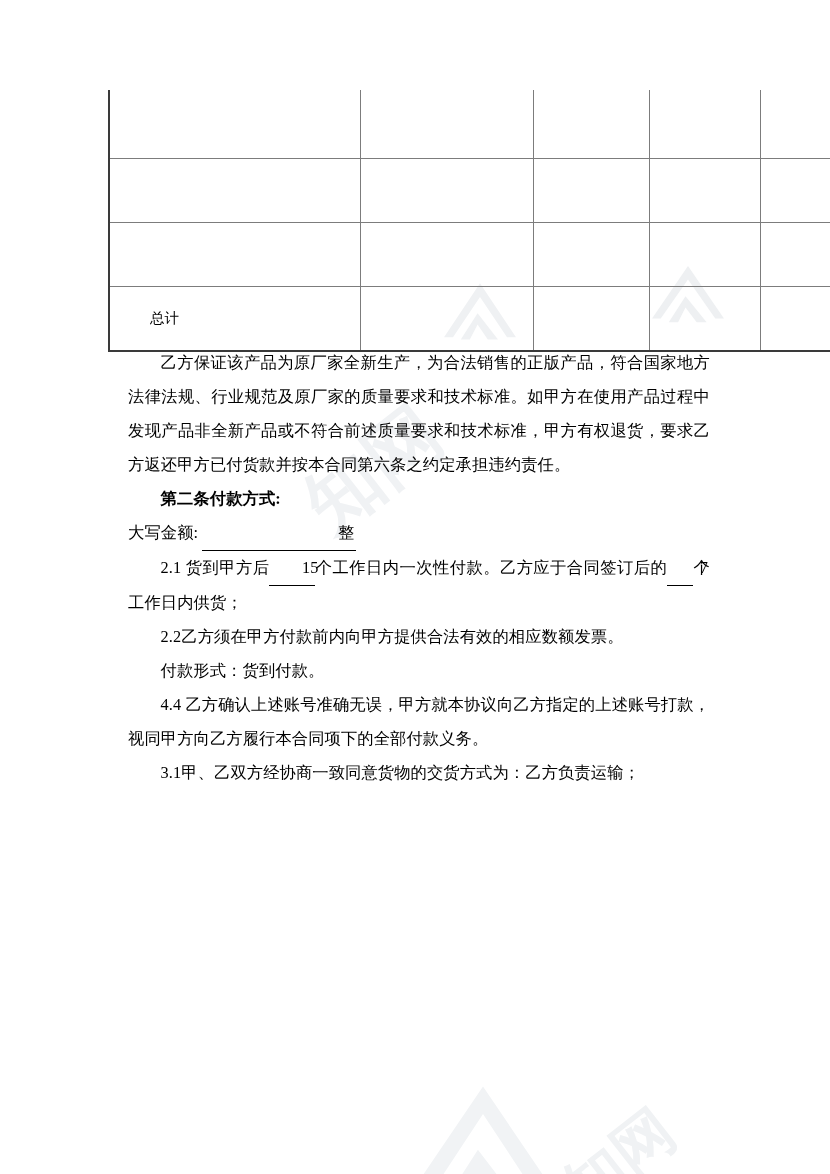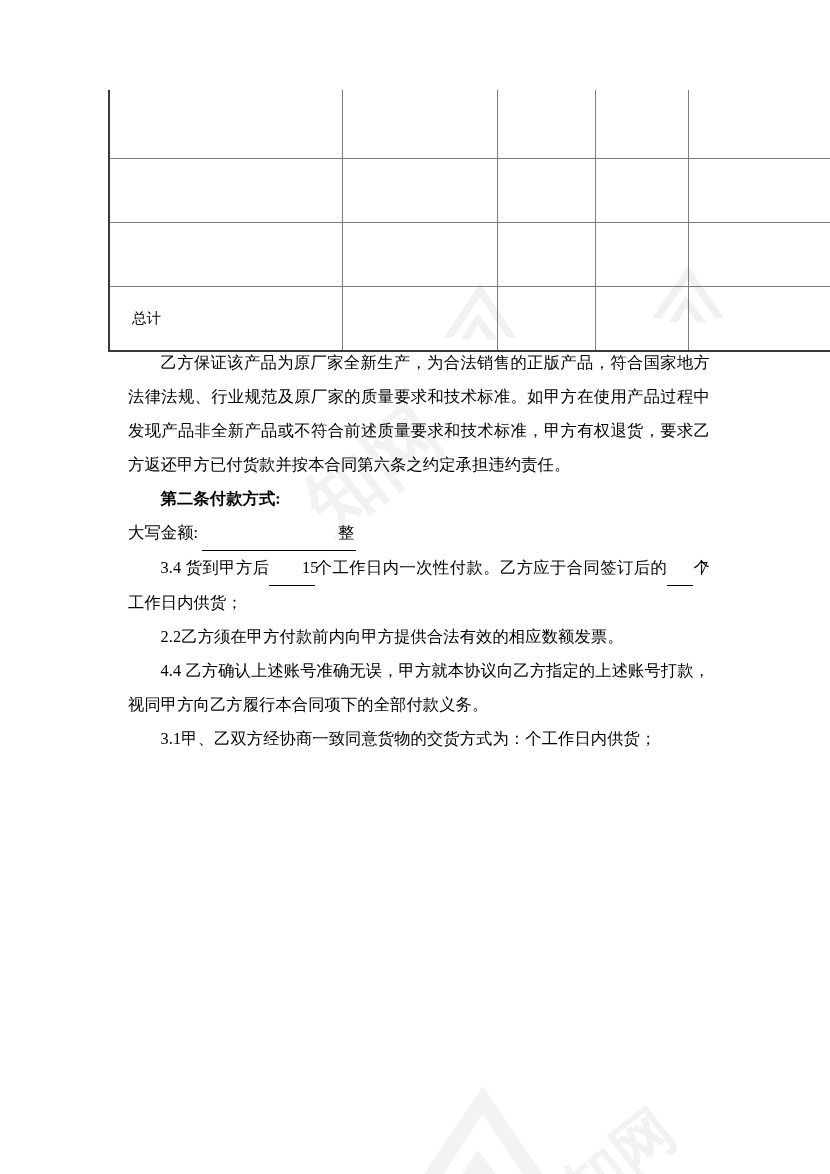--- a/index.html
+++ b/index.html
@@ -44,21 +44,21 @@
     width: 612px;
     border-collapse: collapse;
     table-layout: fixed;
     z-index: 2;
     background: transparent;
   }
   .price-table td {
     border: 1px solid #7c7c7c;
     border-top: none;
     height: 63px;
-    padding: 0 0 0 22px;
+    padding: 0 0 0 40px;
     vertical-align: middle;
     font-size: 14.5px;
     font-family: "Liberation Serif", "DejaVu Serif", serif;
     background: transparent;
   }
   .price-table tr:first-child td {
     height: 68px;
   }
   .price-table td.edge-l { border-left: 2px solid #3a3a3a; }
   .price-table td.edge-r { border-right: 2px solid #3a3a3a; }
@@ -161,25 +161,26 @@
 
     <p class="para indent">
       <span class="bold">第二条</span><span class="bold">付款方式:</span>
     </p>
 
     <p class="para">
       <span>大写金额:</span>&nbsp;<span class="blank b-zheng">整</span>
     </p>
 
     <p class="para indent">
-      <span>3.4  货到甲方后</span><span class="blank b-num">15</span><span>个工作日内一次性付款。乙方应于合同签订后的</span><span class="blank b-num-sm">7</span><span>个工作日内供货；</span>
+      <span>2.1  货到甲方后</span><span class="blank b-num">15</span><span>个工作日内一次性付款。乙方应于合同签订后的</span><span class="blank b-num-sm">7</span><span>个工作日内供货；</span>
     </p>
 
     <p class="para indent">2.2乙方须在甲方付款前内向甲方提供合法有效的相应数额发票。</p>
 
+    <p class="para indent">付款形式：货到付款。</p>
 
     <p class="para indent">4.4   乙方确认上述账号准确无误，甲方就本协议向乙方指定的上述账号打款，视同甲方向乙方履行本合同项下的全部付款义务。</p>
 
 
-    <p class="para indent">3.1甲、乙双方经协商一致同意货物的交货方式为：个工作日内供货；</p>
+    <p class="para indent">3.1甲、乙双方经协商一致同意货物的交货方式为：乙方负责运输；</p>
 
   </div>
 </div>
 
 </body></html>

